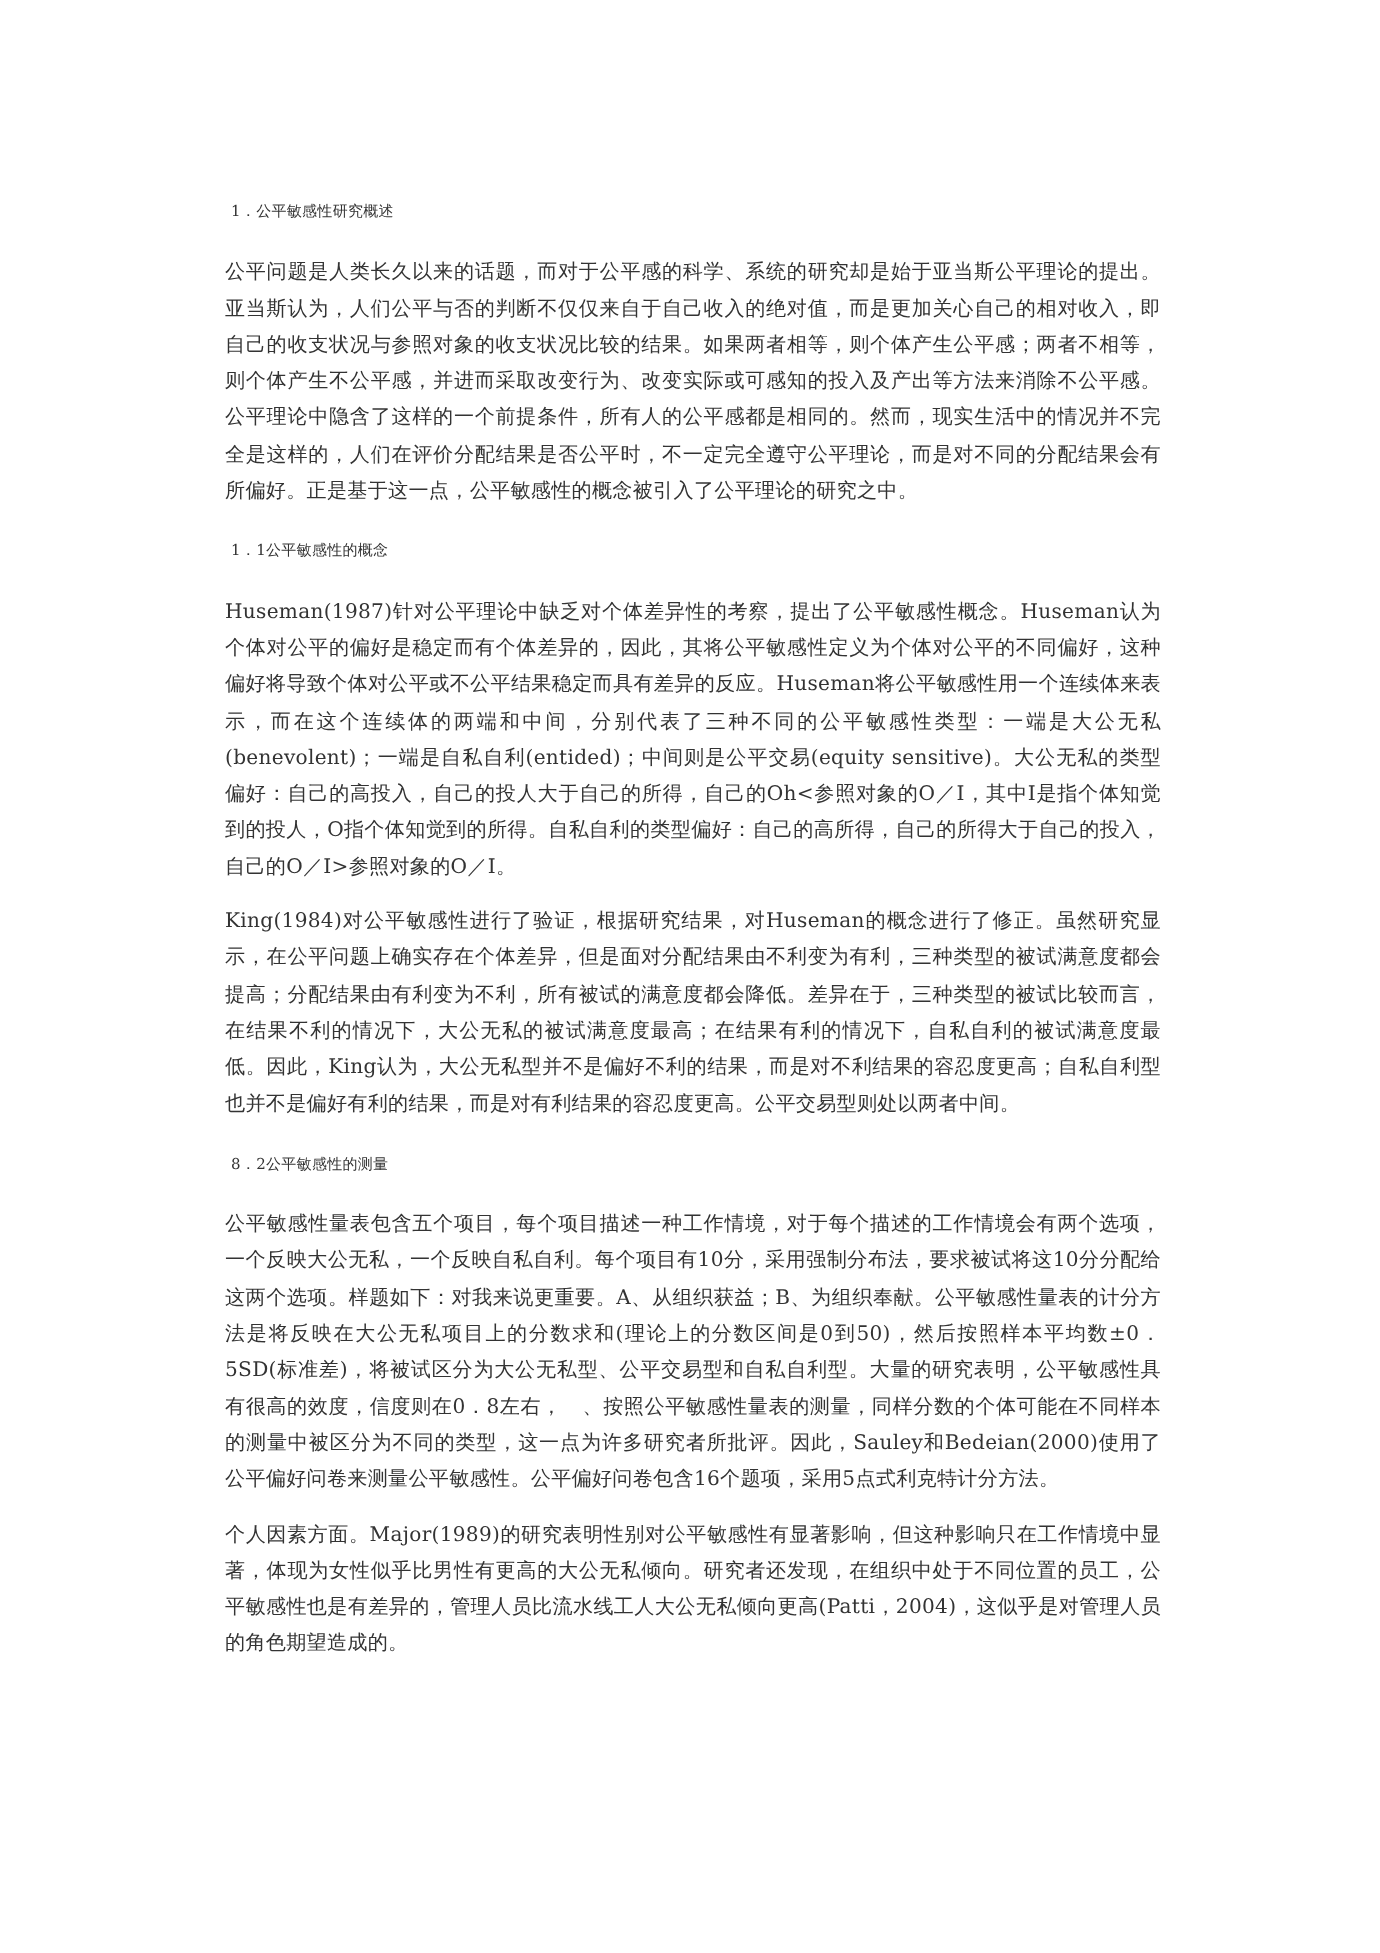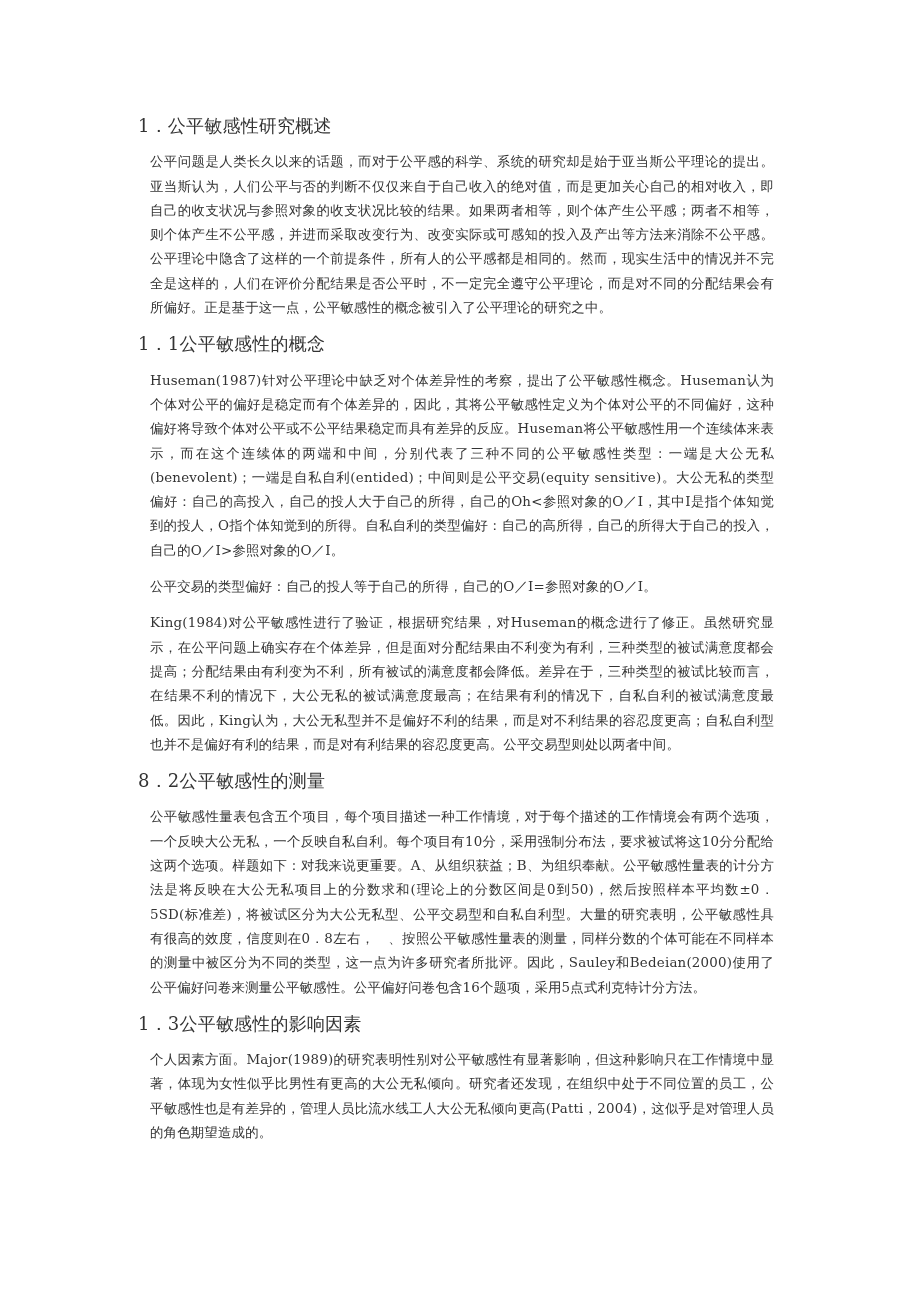--- a/index.html
+++ b/index.html
@@ -9,29 +9,27 @@
     left: 138px;
     top: 114px;
     width: 648px;
     font-family: "DejaVu Serif", "Liberation Serif", serif;
     font-size: 13.4px;
     line-height: 24.3px;
     color: #333333;
     letter-spacing: 0.2px;
   }
   .page p { margin: 12px; padding: 0; text-align: justify; }
-  .page .heading { margin: 0; font-weight: normal; font-size: 18px; }
+  .page .heading { margin: 16px; font-weight: normal; font-size: 10px; }
 </style>
 </head>
 <body>
 
 <div class="page">
   <p class="heading">1．公平敏感性研究概述</p>
   <p>公平问题是人类长久以来的话题，而对于公平感的科学、系统的研究却是始于亚当斯公平理论的提出。亚当斯认为，人们公平与否的判断不仅仅来自于自己收入的绝对值，而是更加关心自己的相对收入，即自己的收支状况与参照对象的收支状况比较的结果。如果两者相等，则个体产生公平感；两者不相等，则个体产生不公平感，并进而采取改变行为、改变实际或可感知的投入及产出等方法来消除不公平感。公平理论中隐含了这样的一个前提条件，所有人的公平感都是相同的。然而，现实生活中的情况并不完全是这样的，人们在评价分配结果是否公平时，不一定完全遵守公平理论，而是对不同的分配结果会有所偏好。正是基于这一点，公平敏感性的概念被引入了公平理论的研究之中。</p>
   <p class="heading">1．1公平敏感性的概念</p>
   <p>Huseman(1987)针对公平理论中缺乏对个体差异性的考察，提出了公平敏感性概念。Huseman认为个体对公平的偏好是稳定而有个体差异的，因此，其将公平敏感性定义为个体对公平的不同偏好，这种偏好将导致个体对公平或不公平结果稳定而具有差异的反应。Huseman将公平敏感性用一个连续体来表示，而在这个连续体的两端和中间，分别代表了三种不同的公平敏感性类型：一端是大公无私(benevolent)；一端是自私自利(entided)；中间则是公平交易(equity sensitive)。大公无私的类型偏好：自己的高投入，自己的投人大于自己的所得，自己的Oh&lt;参照对象的O／I，其中I是指个体知觉到的投人，O指个体知觉到的所得。自私自利的类型偏好：自己的高所得，自己的所得大于自己的投入，自己的O／I&gt;参照对象的O／I。</p>
-  <p>公平交易的类型偏好：自己的投人等于自己的所得，自己的O／I=参照对象的O／I。</p>
   <p>King(1984)对公平敏感性进行了验证，根据研究结果，对Huseman的概念进行了修正。虽然研究显示，在公平问题上确实存在个体差异，但是面对分配结果由不利变为有利，三种类型的被试满意度都会提高；分配结果由有利变为不利，所有被试的满意度都会降低。差异在于，三种类型的被试比较而言，在结果不利的情况下，大公无私的被试满意度最高；在结果有利的情况下，自私自利的被试满意度最低。因此，King认为，大公无私型并不是偏好不利的结果，而是对不利结果的容忍度更高；自私自利型也并不是偏好有利的结果，而是对有利结果的容忍度更高。公平交易型则处以两者中间。</p>
   <p class="heading">8．2公平敏感性的测量</p>
   <p>公平敏感性量表包含五个项目，每个项目描述一种工作情境，对于每个描述的工作情境会有两个选项，一个反映大公无私，一个反映自私自利。每个项目有10分，采用强制分布法，要求被试将这10分分配给这两个选项。样题如下：对我来说更重要。A、从组织获益；B、为组织奉献。公平敏感性量表的计分方法是将反映在大公无私项目上的分数求和(理论上的分数区间是0到50)，然后按照样本平均数±0．5SD(标准差)，将被试区分为大公无私型、公平交易型和自私自利型。大量的研究表明，公平敏感性具有很高的效度，信度则在0．8左右，　、按照公平敏感性量表的测量，同样分数的个体可能在不同样本的测量中被区分为不同的类型，这一点为许多研究者所批评。因此，Sauley和Bedeian(2000)使用了公平偏好问卷来测量公平敏感性。公平偏好问卷包含16个题项，采用5点式利克特计分方法。</p>
-  <p class="heading">1．3公平敏感性的影响因素</p>
   <p>个人因素方面。Major(1989)的研究表明性别对公平敏感性有显著影响，但这种影响只在工作情境中显著，体现为女性似乎比男性有更高的大公无私倾向。研究者还发现，在组织中处于不同位置的员工，公平敏感性也是有差异的，管理人员比流水线工人大公无私倾向更高(Patti，2004)，这似乎是对管理人员的角色期望造成的。</p>
 </div>
 
 </body></html>

